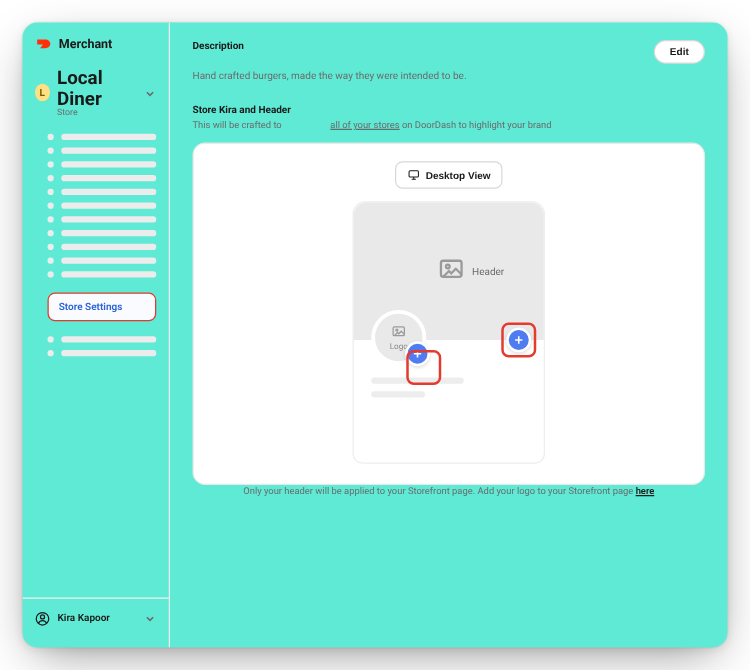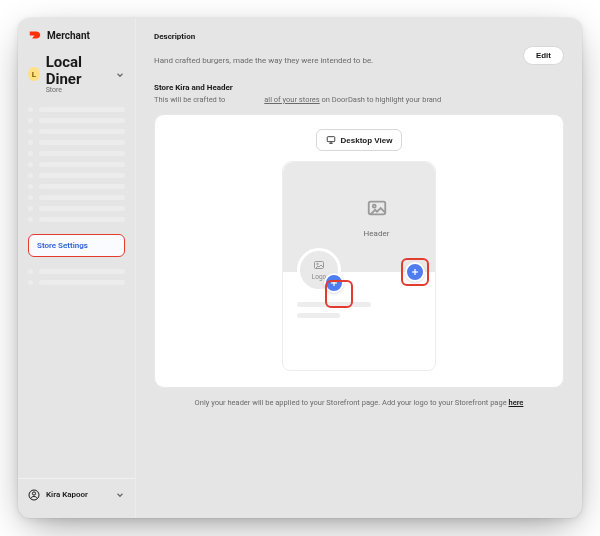--- a/index.html
+++ b/index.html
@@ -1,21 +1,21 @@
 <!DOCTYPE html>
 <html><head>
 <meta charset="utf-8">
 <style>
   * { box-sizing: border-box; margin: 0; padding: 0; }
   html, body { width: 600px; height: 536px; background: #fff; font-family: -apple-system, BlinkMacSystemFont, "Segoe UI", Roboto, Helvetica, Arial, sans-serif; }
   .stage { position: relative; width: 600px; height: 536px; padding: 18px; }
   .window {
     position: relative;
     width: 100%; height: 100%;
-    background: #e5e5e5;
+    background: #5eead4;
     border-radius: 12px;
     box-shadow: 0 0 0 1px rgba(0,0,0,.03), 0 12px 40px -10px rgba(0,0,0,.45), 0 2px 8px rgba(0,0,0,.08);
     overflow: hidden;
     display: flex;
   }
   
   .sidebar {
     width: 118px; flex: 0 0 118px;
     border-right: 1px solid #ececec;
     display: flex; flex-direction: column;
@@ -25,21 +25,21 @@
   .brand { display: flex; align-items: center; gap: 5px; padding: 0 10px 8px 10px; }
   .brand-logo { width: 14px; height: 14px; border-radius: 3px; display: inline-flex; align-items: center; justify-content: center; }
   .brand-logo svg { display:block; }
   .brand-text { font-size: 10px; font-weight: 700; color: #191919; }
   .store { padding: 4px 10px 8px 10px; display: flex; align-items: center; gap: 6px; }
   .store-avatar { width: 14px; height: 14px; border-radius: 50%; background: #ffe082; color: #7a5c00; font-size: 8px; font-weight: 700; display: inline-flex; align-items: center; justify-content: center; }
   .store-meta { line-height: 1.1; }
   .store-name { font-size: 15px; font-weight: 700; color: #191919; }
   .store-type { font-size: 7px; color: #6b6b6b; }
   .store-caret { margin-left: auto; color: #6b6b6b; }
-  .nav { padding: 4px 10px 0 10px; display: flex; flex-direction: column; gap: 6px; }
+  .nav { padding: 4px 10px 0 20px; display: flex; flex-direction: column; gap: 6px; }
   .nav-skel { height: 5px; border-radius: 3px; background: #ececec; } .w40{width:40%} .w45{width:45%} .w55{width:55%} .w60{width:60%} .w65{width:65%} .w70{width:70%} .w30{width:30%}
   .nav-skel.dot { width:5px; height:5px; border-radius:50%; background:#ececec; display:inline-block; margin-right:6px; vertical-align:middle; }
   .nav-line { display:flex; align-items:center; }
   .nav-line .bar { flex:1; }
   .nav-active {
     margin-top: 6px;
     border: 1.5px solid #e33b2e;
     border-radius: 6px;
     padding: 6px 8px 6px 8px;
     font-size: 8px; font-weight: 600; color: #2a62d6;
@@ -50,21 +50,21 @@
     padding: 6px 10px 8px 10px;
     display: flex; align-items: center; gap: 6px;
     border-top: 1px solid #f1f1f1;
   }
   .user-avatar-svg { width:12px; height:12px; }
   .user-name { font-size: 8px; font-weight: 600; color: #191919; }
   .sidebar-bottom .chev { margin-left: auto; color:#6b6b6b; }
 
   
   .main { flex: 1; overflow: auto; padding: 14px 18px 14px 18px; }
-  .desc-row { display:flex; align-items:flex-end; justify-content:space-between; gap:10px; }
+  .desc-row { display:flex; align-items:flex-start; justify-content:space-between; gap:10px; }
   .desc-label { font-size: 8px; font-weight:700; color:#191919; }
   .desc-text { font-size: 8px; color:#6b6b6b; margin-top:15px; }
   .edit-btn {
     font-size: 8px; font-weight:600; color:#191919;
     border:1px solid #d8d8d8; background:#fff; border-radius: 999px;
     padding: 4px 12px; cursor:pointer;
   }
   .section-title { font-size: 8px; font-weight:700; color:#191919; margin-top:18px; }
   .section-sub { font-size: 7.5px; color:#6b6b6b; margin-top:3px; }
   .section-sub .ul { text-decoration: underline; text-underline-offset: 1px; margin-left: 37px; }
@@ -86,21 +86,21 @@
 
   .phone-wrap { display:flex; justify-content:center; margin-top:10px; }
   .phone {
     position: relative;
     width: 154px; height: 210px;
     background:#fff; border:1px solid #ededed; border-radius:10px 10px 8px 8px;
     overflow:visible;
   }
   .phone-header {
     height: 110px; background:#e9e9ea; border-radius:10px 10px 0 0;
-    display:flex; flex-direction:column; align-items:center; justify-content:center; gap:6px;
+    display:flex; align-items:center; justify-content:center; gap:6px;
     position:relative;
     padding-left:35px;
   }
   .img-icon { color:#9a9a9a; }
   .header-label { font-size:8px; color:#6b6b6b; }
   .logo-wrap {
     position:absolute; left:14px; bottom:-20px;
     width:44px; height:44px; border-radius:50%;
     background:#e9e9ea; border:3px solid #fff;
     display:flex; flex-direction:column; align-items:center; justify-content:center; gap:2px;
@@ -114,21 +114,21 @@
   }
   .plus-badge.header-add { right:10px; bottom:-10px; }
   .plus-badge.logo-add { right:-6px; bottom:-4px; }
   .hl { position:absolute; border:2px solid #e33b2e; border-radius:6px; pointer-events:none; }
   .hl.header-hl { width:28px; height:28px; }
   .hl.logo-hl { width:28px; height:28px; }
   .phone-body { padding: 30px 14px 12px 14px; display:flex; flex-direction:column; gap:6px; }
   .body-skel { height:5px; background:#ededed; border-radius:3px; }
   .body-skel.w80{width:60%} .body-skel.w50{width:35%}
 
-  .footnote { text-align:center; font-size:7.5px; color:#6b6b6b; margin-top:10px; }
+  .footnote { text-align:center; font-size:7.5px; color:#6b6b6b; }
   .footnote .link { text-decoration: underline; font-weight:600; color:#191919; text-underline-offset:1px; }
 
   .chev-svg { width:10px; height:10px; }
 </style>
 </head>
 <body>
 
 <div class="stage">
   <div class="window">
 

